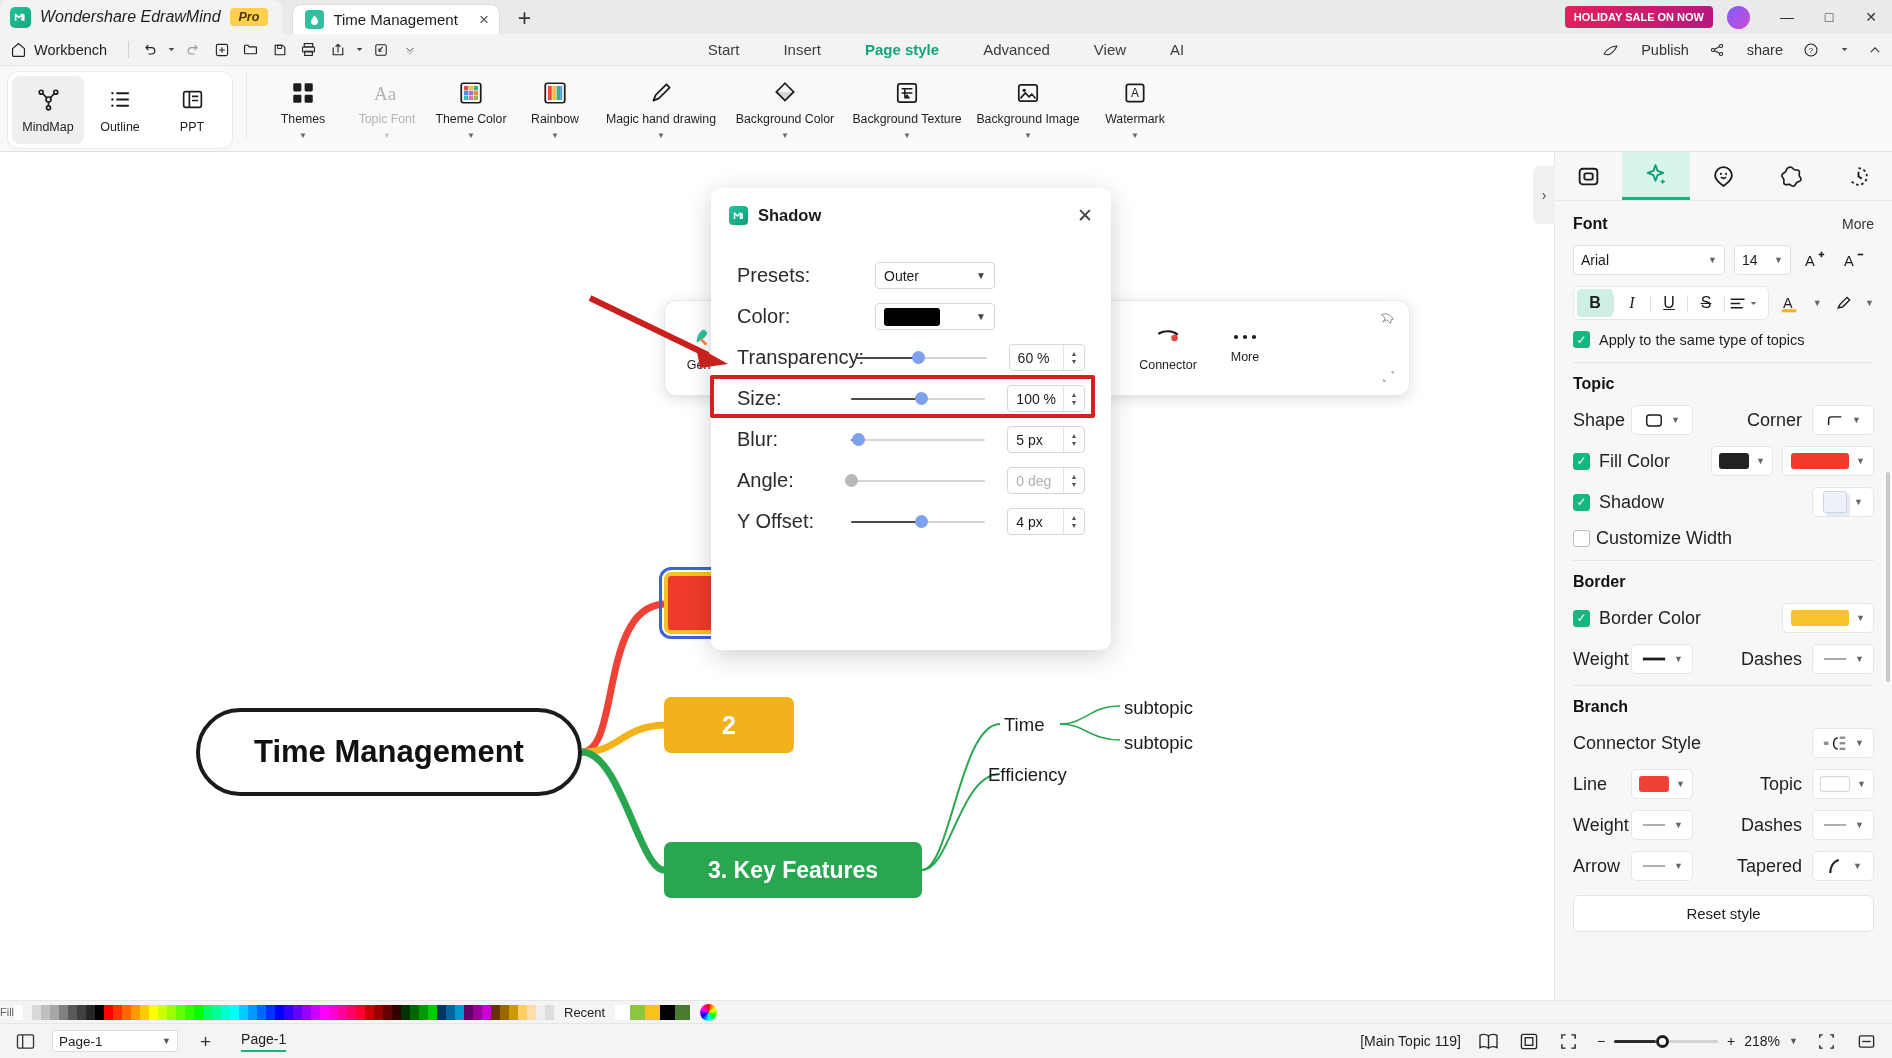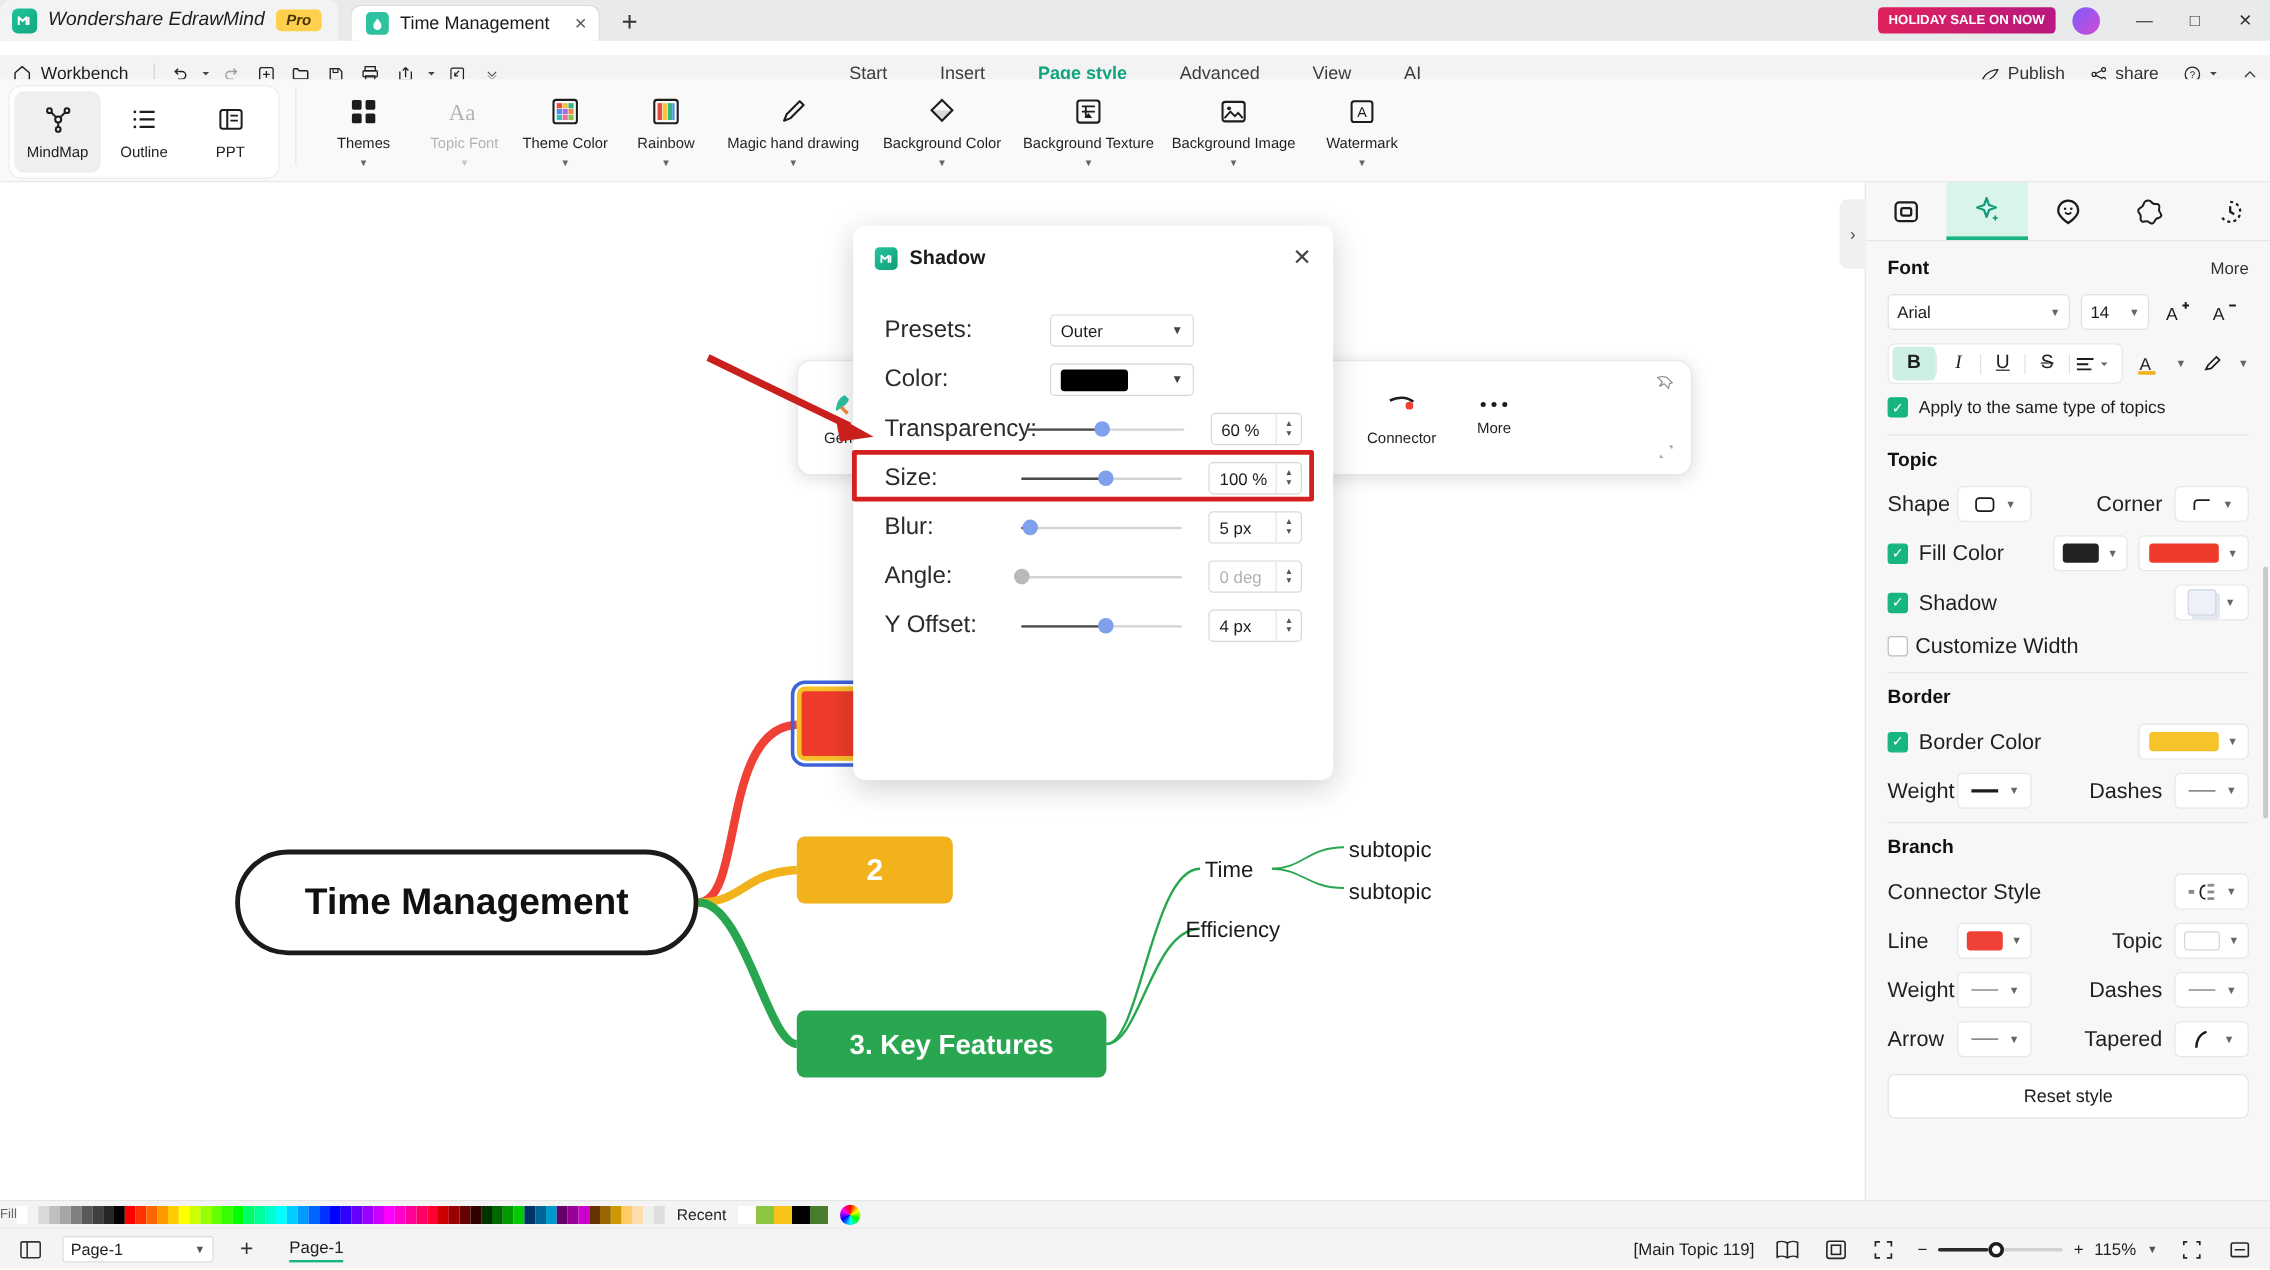--- a/index.html
+++ b/index.html
@@ -57,32 +57,31 @@
     background: linear-gradient(135deg,#7b5cff,#d14bd1); margin-right: 16px;
   }
   .win-btn { width: 42px; height: 34px; display: flex; align-items: center; justify-content: center;
              font-size: 14px; color: #333; cursor: pointer; }
 
   
   .menubar {
     position: absolute; left: 0; top: 34px; width: 1892px; height: 32px;
     background: #f3f3f3; display: flex; align-items: center; padding: 0 10px;
     border-bottom: 1px solid #e4e4e4;
-    margin-top: 12px;
   }
   .wb { display:flex; align-items:center; gap:7px; margin-right: 14px; font-size: 14.5px; color:#1d1d1d; cursor:pointer;}
   .qa { display: flex; align-items: center; gap: 2px; }
   .qa-btn { width: 27px; height: 24px; display:flex;align-items:center;justify-content:center;
             color:#333; cursor:pointer; border-radius:4px;}
   .qa-sep { width:1px; height:17px; background:#d2d2d2; margin:0 7px; }
   .menu-center { position:absolute; left:50%; transform:translateX(-50%); display:flex; gap:40px; }
   .menu-item { font-size: 15px; color: #3c3c3c; cursor: pointer; padding: 3px 2px;}
   .menu-item.active { color: #11a37f; font-weight: bold; }
   .menu-right { margin-left: auto; display: flex; align-items: center; gap: 20px; }
-  .menu-r-item { display:flex; align-items:center; gap:6px; font-size: 14.5px; color:#333; cursor:pointer;}
+  .menu-r-item { display:flex; align-items:center; gap:22px; font-size: 14.5px; color:#333; cursor:pointer;}
 
   
   .ribbon {
     position: absolute; left: 0; top: 66px; width: 1892px; height: 86px;
     background: #f9f9f9; border-bottom: 1px solid #e2e2e2;
     display: flex; align-items: flex-start; padding-top: 6px;
   }
   .view-group {
     display: flex; background: #fff; border-radius: 10px; margin-left: 8px;
     padding: 4px; box-shadow: 0 0 0 1px #ececec;
@@ -1178,21 +1177,21 @@
             <path d="M3 7V3h4M17 7V3h-4M3 13v4h4M17 13v4h-4" fill="none" stroke="#262626" stroke-width="1.5"></path>
           </svg>
       </span>
       <div class="zoom-wrap">
         <span class="sb-label">−</span>
         <span class="zoom-track">
           <span class="zoom-fill"></span>
           <span class="zoom-knob"></span>
         </span>
         <span class="sb-label">+</span>
-        <span class="zoom-pct">115%</span>
+        <span class="zoom-pct">218%</span>
         <span class="cv" style="font-size:9px;color:#555">▼</span>
       </div>
       <span class="sb-ico">
         <svg width="19" height="19" viewBox="0 0 20 20">
             <path d="M3 6V3h3M17 6V3h-3M3 14v3h3M17 14v3h-3" fill="none" stroke="#262626" stroke-width="1.5"></path>
           </svg>
       </span>
       <span class="sb-ico">
         <svg width="19" height="19" viewBox="0 0 20 20">
             <rect x="2.5" y="4" width="15" height="12" rx="1.5" fill="none" stroke="#262626" stroke-width="1.4"></rect>

